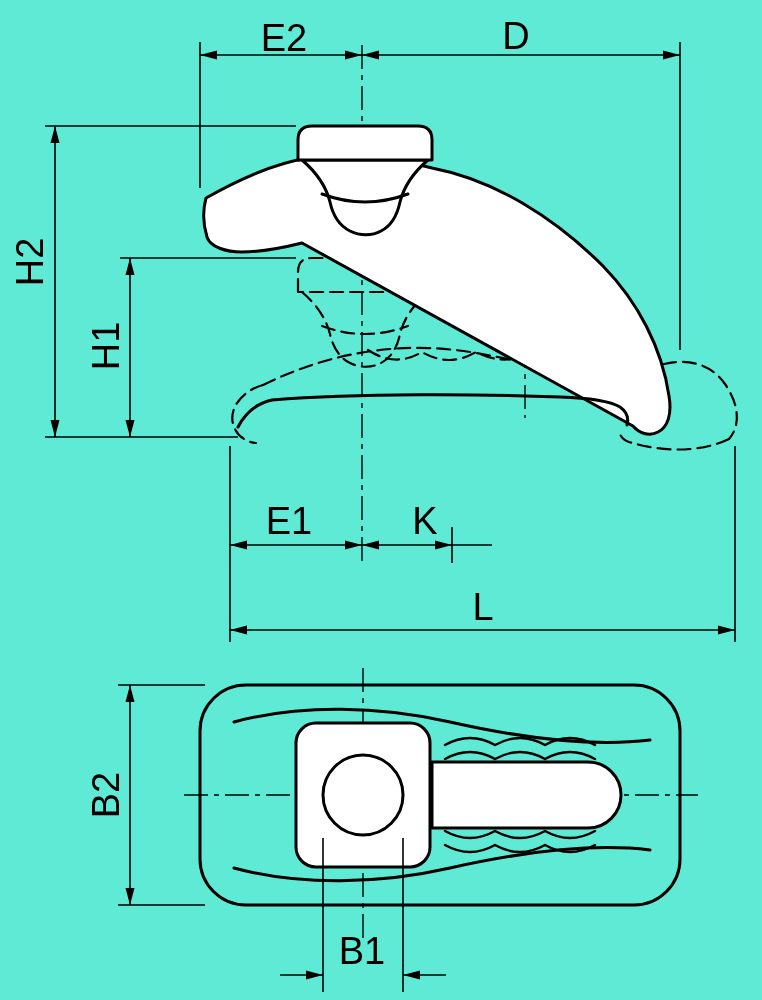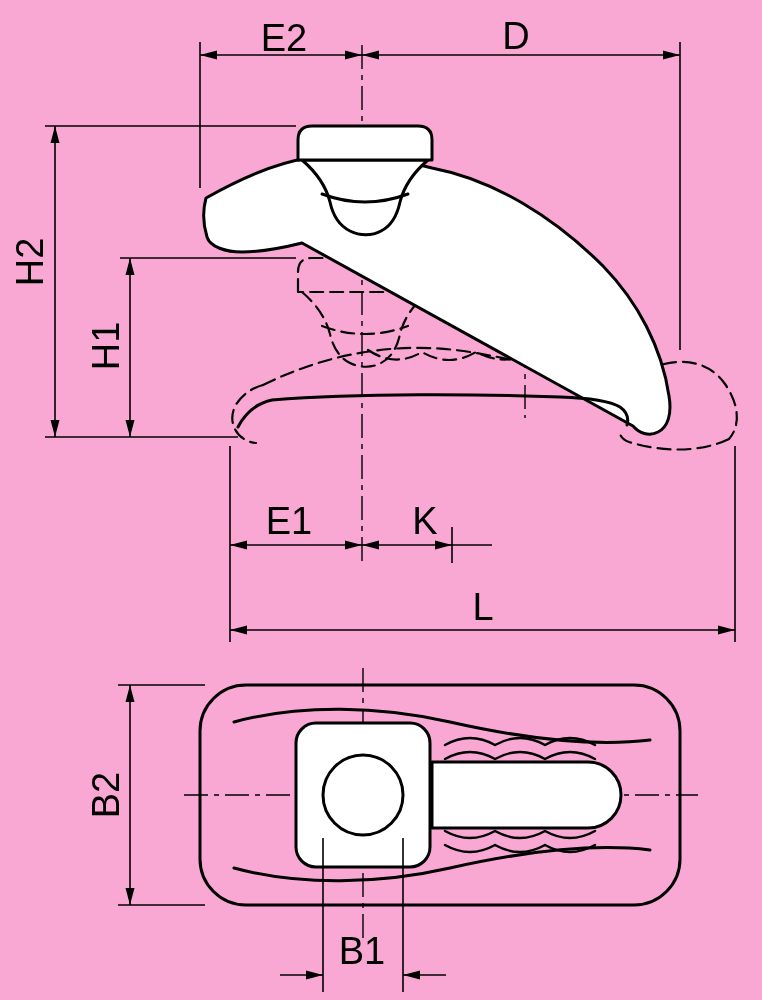--- a/index.html
+++ b/index.html
@@ -4,21 +4,21 @@
 <style>
   html, body {
     margin: 0;
     padding: 0;
     background: #ffffff;
     font-family: "Liberation Sans", sans-serif;
   }
   .frame {
     width: 762px;
     height: 1000px;
-    background: #f9a8d4;
+    background: #5eead4;
     position: relative;
     overflow: hidden;
   }
   svg { display: block; }
   text {
     font-family: "Liberation Sans", sans-serif;
     font-size: 38px;
     fill: #000000;
   }
   .obj   { stroke: #000000; stroke-width: 3;   fill: none; stroke-linecap: round; }

